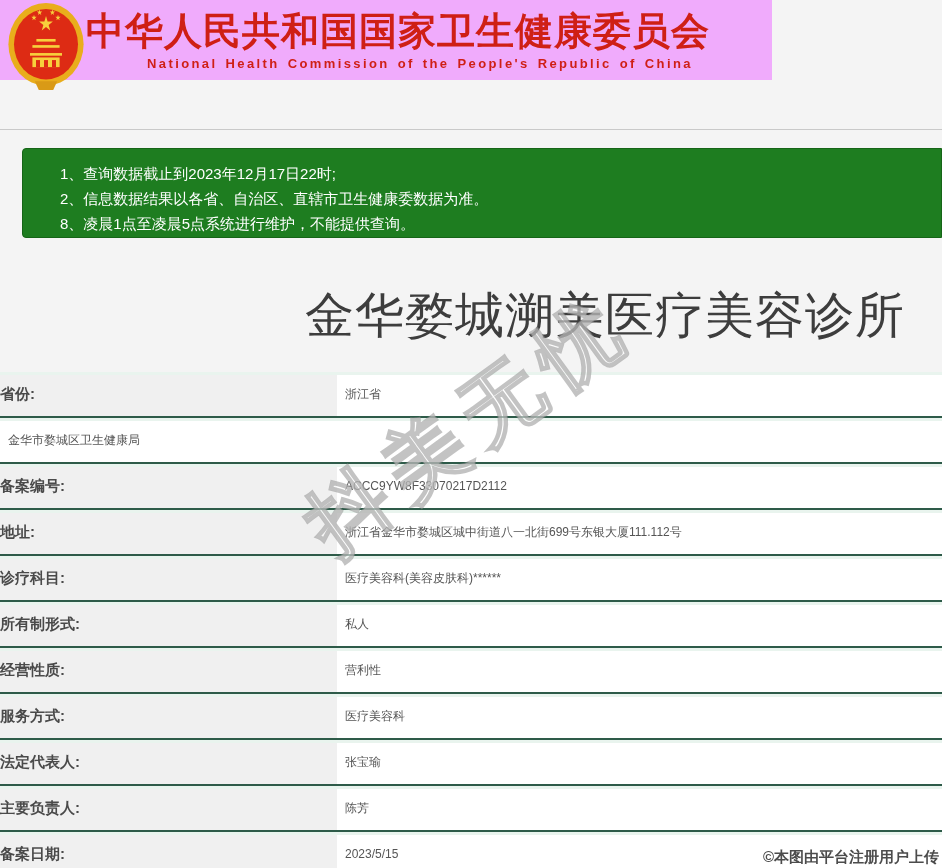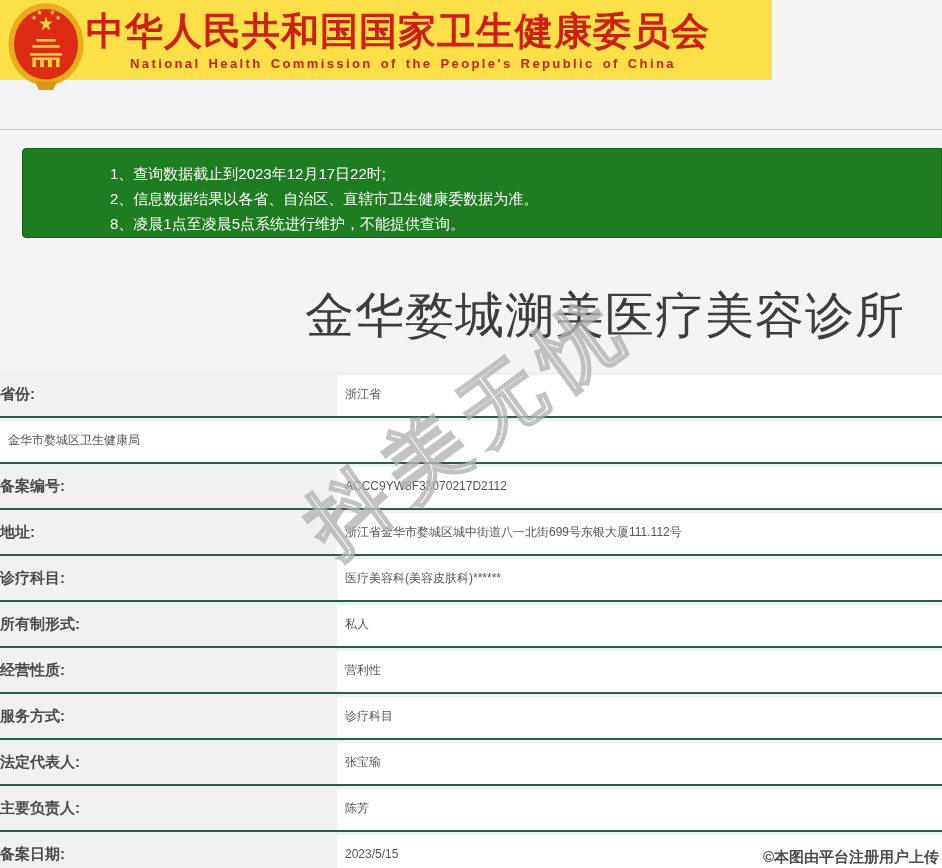--- a/index.html
+++ b/index.html
@@ -6,21 +6,22 @@
   html,body { background:#e9e9e9; }
   body { font-family:"Liberation Sans","DejaVu Sans",sans-serif; }
   .screen {
     position:relative; width:942px; height:868px;
     background:#f4f4f4; overflow:hidden; margin:0 auto;
   }
 
   
   .header-bar {
     position:absolute; left:0; top:0; width:772px; height:80px;
-    background:#fde047;
+    background:#f0abfc;
+    text-align:center;
   }
   .emblem {
     position:absolute; left:6px; top:2px; width:80px; height:88px; z-index:3;
   }
   .header-titles { position:absolute; left:86px; top:9px; z-index:2; }
   .header-title-cn {
     font-size:38px; font-weight:bold; color:#cf1f15;
     letter-spacing:1px; white-space:nowrap; line-height:44px;
   }
   .header-title-en {
@@ -34,21 +35,21 @@
   }
 
   
   .notice-box {
     position:absolute; left:22px; top:148px; width:920px; height:90px;
     background:#1e7d20; border:1px solid #166517;
     border-radius:4px 0 0 4px; z-index:2;
   }
   .notice-line {
     color:#ffffff; font-size:15px; line-height:25px;
-    padding-left:87px; white-space:nowrap;
+    padding-left:37px; white-space:nowrap;
   }
   .notice-line:first-child { padding-top:12px; }
 
   
   .institution-title {
     position:absolute; top:283px; right:37px; z-index:2;
     font-size:49px; color:#3d3d3d; letter-spacing:1px; white-space:nowrap;
   }
 
   
@@ -151,21 +152,21 @@
       <div class="record-row">
         <div class="cell-label">所有制形式:</div>
         <div class="cell-value">私人</div>
       </div>
       <div class="record-row">
         <div class="cell-label">经营性质:</div>
         <div class="cell-value">营利性</div>
       </div>
       <div class="record-row">
         <div class="cell-label">服务方式:</div>
-        <div class="cell-value">诊疗科目</div>
+        <div class="cell-value">医疗美容科</div>
       </div>
       <div class="record-row">
         <div class="cell-label">法定代表人:</div>
         <div class="cell-value">张宝瑜</div>
       </div>
       <div class="record-row">
         <div class="cell-label">主要负责人:</div>
         <div class="cell-value">陈芳</div>
       </div>
       <div class="record-row">

